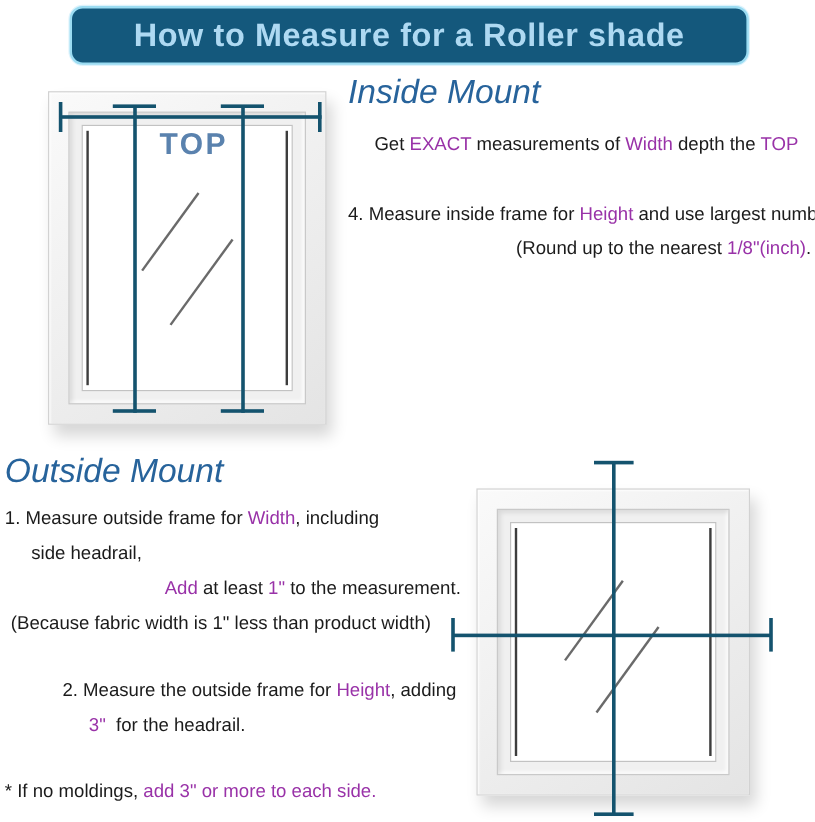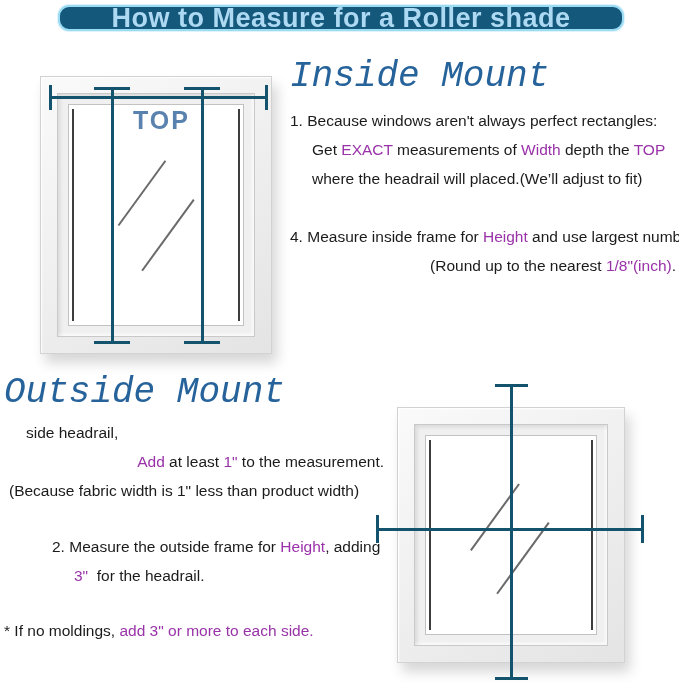--- a/index.html
+++ b/index.html
@@ -6,21 +6,21 @@
   html,body { background:#fff; }
   #stage {
     position:relative; width:679px; height:685px;
     background:#fff; overflow:hidden;
     font-family:"Liberation Sans", sans-serif;
     color:#1b1b1b;
   }
 
   
   .banner {
-    position:absolute; left:58px; top:5px; width:566px; height:26px;
+    position:absolute; left:58px; top:5px; width:566px; height:49px;
     background:#14587C; border:2px solid #9bdcf2; border-radius:11px;
     display:flex; align-items:center; justify-content:center;
     box-shadow:0 0 0 1px rgba(160,220,245,.35);
   }
   .banner h1 {
     font-size:27px; font-weight:bold; color:#aed9f2; letter-spacing:.5px;
     font-family:"Liberation Sans", sans-serif; white-space:nowrap;
   }
 
   
@@ -51,22 +51,22 @@
 
   
   .top-label {
     position:absolute; left:133px; top:106px;
     font-size:25px; font-weight:bold; color:#5a82ae; letter-spacing:2px;
   }
 
   
   .section { position:absolute; }
   .sec-head {
-    font-family:Liberation Mono, monospace;
-    font-style:italic; color:#27639b; font-size:36px; line-height:34px;
+    font-family:Liberation Sans, sans-serif;
+    font-style:italic; color:#27639b; font-size:28px; line-height:34px;
   }
   .tblock { margin-top:12px; margin-bottom:29px; }
   .t-line { font-size:15.5px; line-height:29px; white-space:nowrap; }
   .ind0 { padding-left:0; }
   .ind1 { padding-left:22px; }
   .ind2 { padding-left:14px;text-align:right; }
   .ind3 { padding-left:5px; }
 
   #inside-sec  { left:290px; top:60px; width:386px; }
   #outside-sec { left:4px;  top:376px; width:380px; }
@@ -97,33 +97,32 @@
   <div class="mline" style="left:111px; top:88px;  width:3px;  height:256px;"></div>
   <div class="mline" style="left:94px;  top:87px;  width:36px; height:3px;"></div>
   <div class="mline" style="left:94px;  top:341px; width:36px; height:3px;"></div>
   <div class="mline" style="left:201px; top:88px;  width:3px;  height:256px;"></div>
   <div class="mline" style="left:184px; top:87px;  width:36px; height:3px;"></div>
   <div class="mline" style="left:184px; top:341px; width:36px; height:3px;"></div>
 
   <div id="inside-sec" class="section">
     <div class="sec-head">Inside Mount</div>
     <div class="tblock">
-        <div class="t-line ind0"><span>1. Because windows aren't always perfect rectangles:</span></div>
         <div class="t-line ind1"><span>Get </span><span style="color: rgb(153, 50, 168);">EXACT</span><span> measurements of </span><span style="color: rgb(153, 50, 168);">Width</span><span> depth the </span><span style="color: rgb(153, 50, 168);">TOP</span></div>
-        <div class="t-line ind1"><span>where the headrail will placed.(We’ll adjust to fit)</span></div>
       </div>
     <div class="tblock" style="margin-top:0;">
         <div class="t-line ind0"><span>4. Measure inside frame for </span><span style="color: rgb(153, 50, 168);">Height</span><span> and use largest number</span></div>
         <div class="t-line ind2"><span>(Round up to the nearest </span><span style="color: rgb(153, 50, 168);">1/8"(inch)</span><span>.</span></div>
       </div>
   </div>
 
   <div id="outside-sec" class="section">
     <div class="sec-head">Outside Mount</div>
     <div class="tblock" style="margin-top:8px; margin-bottom:27px;">
+        <div class="t-line ind0"><span>1. Measure outside frame for </span><span style="color: rgb(153, 50, 168);">Width</span><span>, including</span></div>
         <div class="t-line ind1"><span>side headrail,</span></div>
         <div class="t-line ind2"><span style="color: rgb(153, 50, 168);">Add</span><span> at least </span><span style="color: rgb(153, 50, 168);">1"</span><span> to the measurement.</span></div>
         <div class="t-line ind3"><span>(Because fabric width is 1" less than product width)</span></div>
       </div>
     <div class="tblock" style="margin-top:0; margin-bottom:26px;margin-left:48px;">
         <div class="t-line ind0"><span>2. Measure the outside frame for </span><span style="color: rgb(153, 50, 168);">Height</span><span>, adding</span></div>
         <div class="t-line ind1"><span style="color: rgb(153, 50, 168);">3"</span><span>&nbsp; for the headrail.</span></div>
       </div>
     <div class="tblock" style="margin:0;">
         <div class="t-line ind0"><span>* If no moldings, </span><span style="color: rgb(153, 50, 168);">add 3" or more to each side.</span></div>

